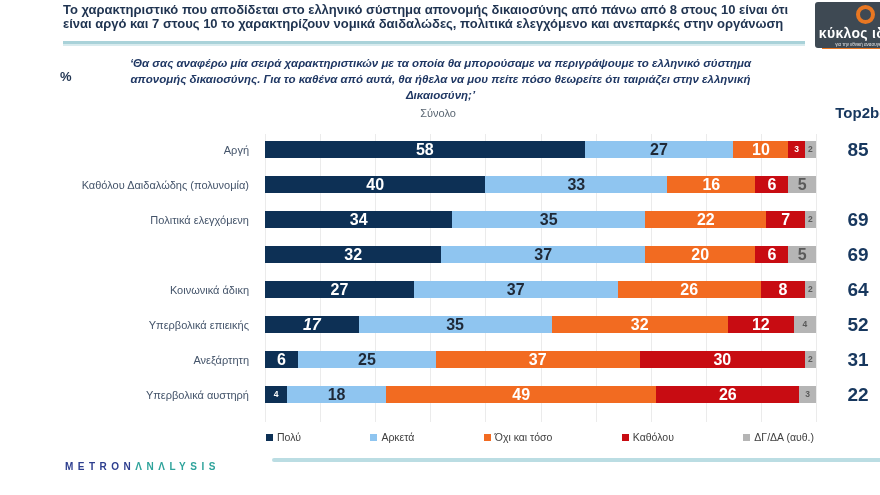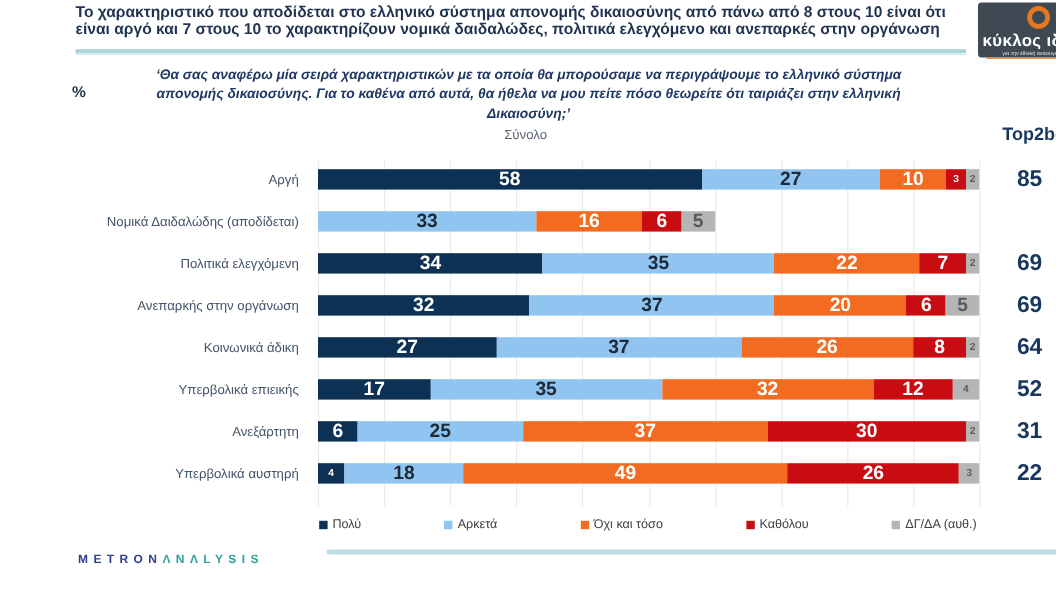--- a/index.html
+++ b/index.html
@@ -120,22 +120,25 @@
             <div class="seg" style="width: 3%; background: rgb(200, 12, 18);">
               <span class="seg-val" style="color: rgb(255, 255, 255); font-size: 8.5px;">3</span>
             </div>
             <div class="seg" style="width: 2%; background: rgb(181, 181, 181);">
               <span class="seg-val" style="color: rgb(90, 90, 90); font-size: 8.5px;">2</span>
             </div>
           </div>
           <div class="t2b">85</div>
         </div>
         <div class="chart-row" style="top: 35px;">
-          <div class="row-label">Νομικά Δαιδαλώδης (αποδίδεται)</div>
-          <div class="bar">
+          <div class="row-label">Καθόλου Δαιδαλώδης (πολυνομία)</div>
+          <div class="bar">
+            <div class="seg" style="width: 40%; background: rgb(13, 48, 85);">
+              <span class="seg-val" style="color: rgb(255, 255, 255);">40</span>
+            </div>
             <div class="seg" style="width: 33%; background: rgb(143, 197, 240);">
               <span class="seg-val" style="color: rgb(31, 41, 55);">33</span>
             </div>
             <div class="seg" style="width: 16%; background: rgb(242, 107, 33);">
               <span class="seg-val" style="color: rgb(255, 255, 255);">16</span>
             </div>
             <div class="seg" style="width: 6%; background: rgb(200, 12, 18);">
               <span class="seg-val" style="color: rgb(255, 255, 255);">6</span>
             </div>
             <div class="seg" style="width: 5%; background: rgb(181, 181, 181);">
@@ -158,21 +161,20 @@
             <div class="seg" style="width: 7%; background: rgb(200, 12, 18);">
               <span class="seg-val" style="color: rgb(255, 255, 255);">7</span>
             </div>
             <div class="seg" style="width: 2%; background: rgb(181, 181, 181);">
               <span class="seg-val" style="color: rgb(90, 90, 90); font-size: 8.5px;">2</span>
             </div>
           </div>
           <div class="t2b">69</div>
         </div>
         <div class="chart-row" style="top: 105px;">
-          <div class="row-label">Ανεπαρκής στην οργάνωση</div>
           <div class="bar">
             <div class="seg" style="width: 32%; background: rgb(13, 48, 85);">
               <span class="seg-val" style="color: rgb(255, 255, 255);">32</span>
             </div>
             <div class="seg" style="width: 37%; background: rgb(143, 197, 240);">
               <span class="seg-val" style="color: rgb(31, 41, 55);">37</span>
             </div>
             <div class="seg" style="width: 20%; background: rgb(242, 107, 33);">
               <span class="seg-val" style="color: rgb(255, 255, 255);">20</span>
             </div>
@@ -202,21 +204,21 @@
             </div>
             <div class="seg" style="width: 2%; background: rgb(181, 181, 181);">
               <span class="seg-val" style="color: rgb(90, 90, 90); font-size: 8.5px;">2</span>
             </div>
           </div>
           <div class="t2b">64</div>
         </div>
         <div class="chart-row" style="top: 175px;">
           <div class="row-label">Υπερβολικά επιεικής</div>
           <div class="bar">
-            <div class="seg" style="width: 17%; background: rgb(13, 48, 85);">
+            <div class="seg" style="width: 17%; background: rgb(13, 48, 85); font-style: italic;">
               <span class="seg-val" style="color: rgb(255, 255, 255);">17</span>
             </div>
             <div class="seg" style="width: 35%; background: rgb(143, 197, 240);">
               <span class="seg-val" style="color: rgb(31, 41, 55);">35</span>
             </div>
             <div class="seg" style="width: 32%; background: rgb(242, 107, 33);">
               <span class="seg-val" style="color: rgb(255, 255, 255);">32</span>
             </div>
             <div class="seg" style="width: 12%; background: rgb(200, 12, 18);">
               <span class="seg-val" style="color: rgb(255, 255, 255);">12</span>

